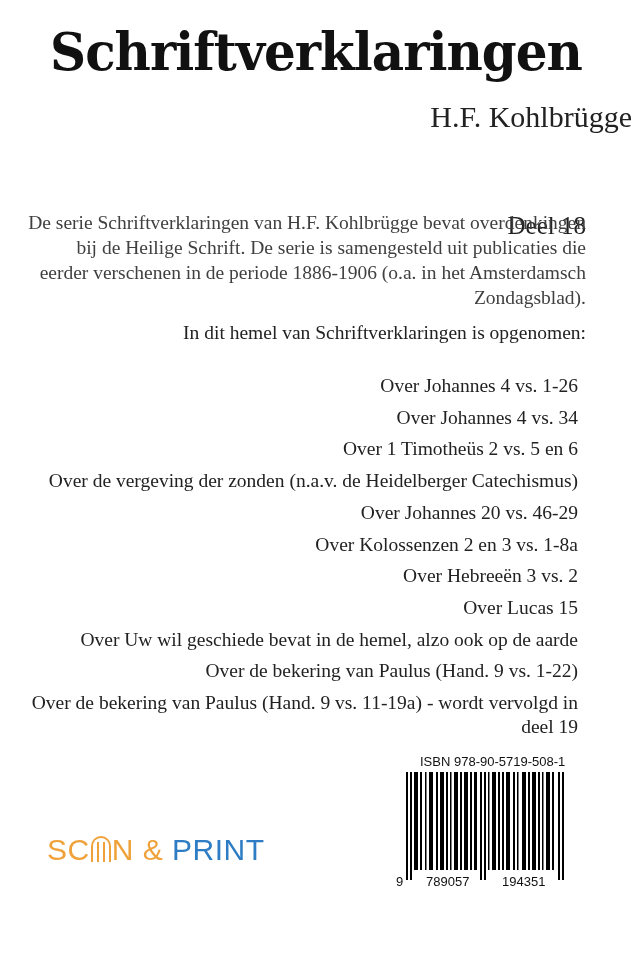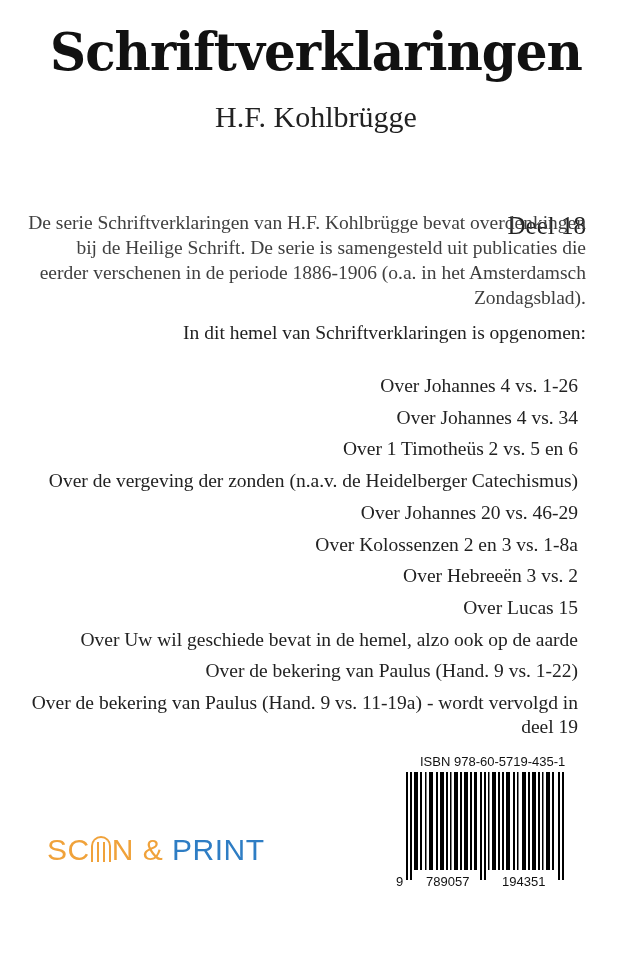--- a/index.html
+++ b/index.html
@@ -1,18 +1,18 @@
 <!DOCTYPE html>
 <html><head>
 <meta charset="utf-8">
 <style>
   html, body { margin: 0; padding: 0; background: #ffffff; }
   body { width: 632px; height: 960px; position: relative; overflow: hidden; font-family: "DejaVu Serif", "Liberation Serif", serif; color: #1a1a1a; }
   .title { position: absolute; top: 22px; left: 0; width: 632px; text-align: center; font-family: "DejaVu Serif", serif; font-weight: bold; font-size: 50px; letter-spacing: -1px; color: #111; transform: scaleY(1.05); }
-  .author { position: absolute; top: 100px; left: 0; width: 632px; text-align: center; font-family: "Liberation Serif", serif; font-size: 30px; color: #222; }
+  .author { position: absolute; top: 100px; left: 0; width: 632px; text-align: right; font-family: "Liberation Serif", serif; font-size: 30px; color: #222; }
   .deel { position: absolute; top: 172px; right: 46px; font-family: "Liberation Serif", serif; font-size: 25px; color: #222; margin-top: 40px; }
   .blurb { position: absolute; top: 210px; right: 46px; width: 560px; text-align: right; font-family: "Liberation Serif", serif; font-size: 19.5px; line-height: 25px; color: #404040; }
   .intro { position: absolute; top: 320px; right: 46px; text-align: right; font-family: "Liberation Serif", serif; font-size: 19.5px; line-height: 25px; color: #222; }
   .contents { position: absolute; top: 366px; right: 46px; width: 580px; text-align: right; font-family: "Liberation Serif", serif; font-size: 19.5px; line-height: 23.7px; color: #222; list-style: none; margin: 0; padding: 0; }
   .contents li { margin: 8px; padding: 0; }
   .logo { position: absolute; top: 833px; left: 47px; font-family: "Liberation Sans", sans-serif; font-size: 30px; letter-spacing: 0.5px; }
   .logo .scan { color: #f0a23a; }
   .logo .print { color: #2e7dc4; }
   .logo .arch { display: inline-block; width: 20px; height: 26px; border: 2px solid #f0a23a; border-bottom: none; border-radius: 10px 10px 0 0; vertical-align: -2px; margin: 0 1px; position: relative; box-sizing: border-box; }
   .logo .arch::before { content: ""; position: absolute; left: 4px; right: 4px; top: 4px; bottom: 0; border-left: 2px solid #f0a23a; border-right: 2px solid #f0a23a; }
@@ -44,21 +44,21 @@
   <li>Over de bekering van Paulus (Hand. 9 vs. 1-22)</li>
   <li>Over de bekering van Paulus (Hand. 9 vs. 11-19a) - wordt vervolgd in deel 19</li>
 </ul>
 
 <div class="logo">
   <span class="scan">SC</span><span class="arch"></span><span class="scan">N &amp;</span>
   <span class="print">PRINT</span>
 </div>
 
 <div class="barcode-wrap">
-  <div class="isbn">ISBN 978-60-5719-435-1</div>
+  <div class="isbn">ISBN 978-90-5719-508-1</div>
   <svg class="bars" viewBox="0 0 160 108" preserveAspectRatio="none">
     <g fill="#000">
       <rect x="0" y="0" width="2" height="108"></rect>
       <rect x="4" y="0" width="2" height="108"></rect>
       <rect x="8" y="0" width="4" height="98"></rect>
       <rect x="14" y="0" width="2" height="98"></rect>
       <rect x="19" y="0" width="1.5" height="98"></rect>
       <rect x="23" y="0" width="4" height="98"></rect>
       <rect x="30" y="0" width="2" height="98"></rect>
       <rect x="34" y="0" width="4" height="98"></rect>

